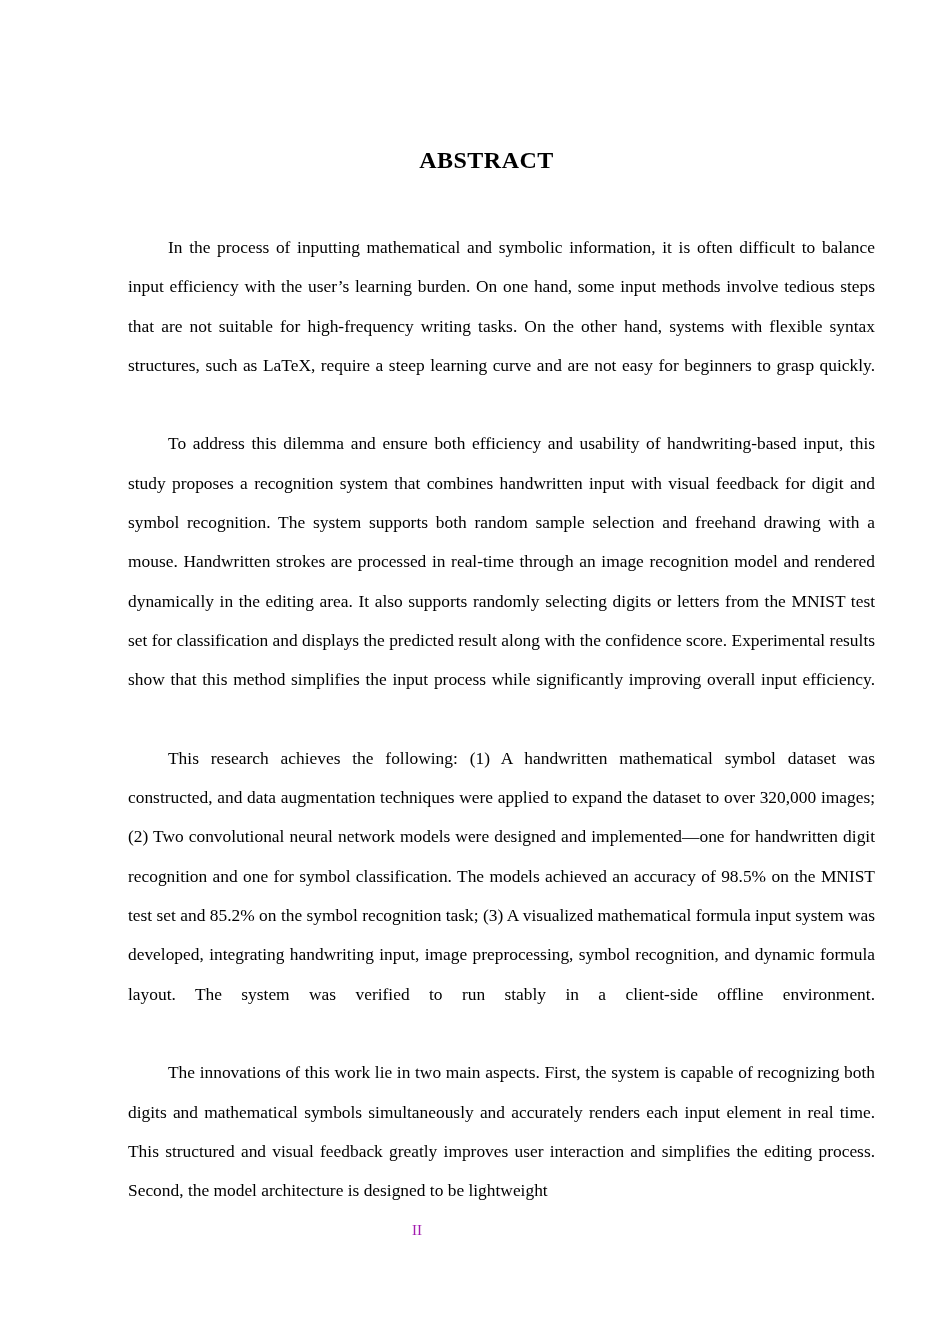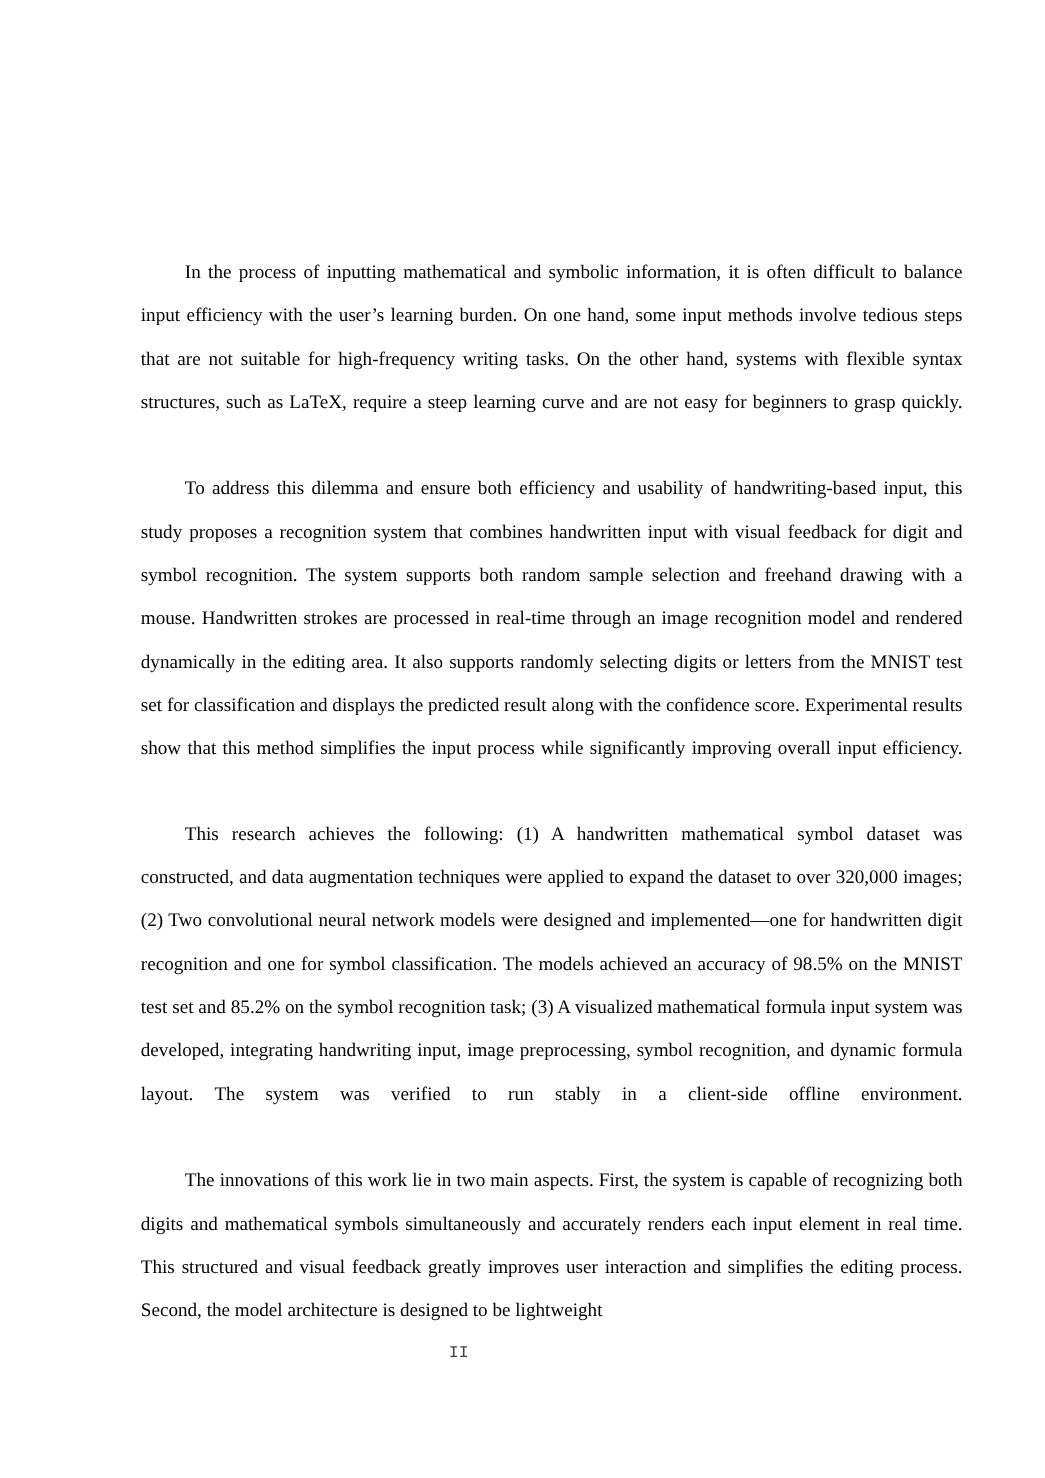--- a/index.html
+++ b/index.html
@@ -57,33 +57,34 @@
   }
   p.para.nostretch::after {
     content: none;
   }
   .page-number {
     position: absolute;
     top: 1222px;
     left: 0;
     width: 950px;
     text-align: center;
-    font-family: Liberation Mono, monospace;
+    font-family: Liberation Serif, serif;
     font-size: 15px;
-    color: #404040;
+    color: #a21caf;
     
     padding-right: 116px;
     box-sizing: border-box;
   }
 </style>
 </head>
 <body>
 
 <div class="page">
 
+  <h1 class="page-title">ABSTRACT</h1>
 
   <div class="body-text">
     <p class="para">In the process of inputting mathematical and symbolic information, it is often difficult to balance input efficiency with the user’s learning burden. On one hand, some input methods involve tedious steps that are not suitable for high-frequency writing tasks. On the other hand, systems with flexible syntax structures, such as LaTeX, require a steep learning curve and are not easy for beginners to grasp quickly.</p>
     <p class="para">To address this dilemma and ensure both efficiency and usability of handwriting-based input, this study proposes a recognition system that combines handwritten input with visual feedback for digit and symbol recognition. The system supports both random sample selection and freehand drawing with a mouse. Handwritten strokes are processed in real-time through an image recognition model and rendered dynamically in the editing area. It also supports randomly selecting digits or letters from the MNIST test set for classification and displays the predicted result along with the confidence score. Experimental results show that this method simplifies the input process while significantly improving overall input efficiency.</p>
     <p class="para">This research achieves the following: (1) A handwritten mathematical symbol dataset was constructed, and data augmentation techniques were applied to expand the dataset to over 320,000 images; (2) Two convolutional neural network models were designed and implemented—one for handwritten digit recognition and one for symbol classification. The models achieved an accuracy of 98.5% on the MNIST test set and 85.2% on the symbol recognition task; (3) A visualized mathematical formula input system was developed, integrating handwriting input, image preprocessing, symbol recognition, and dynamic formula layout. The system was verified to run stably in a client-side offline environment.</p>
     <p class="para nostretch">The innovations of this work lie in two main aspects. First, the system is capable of recognizing both digits and mathematical symbols simultaneously and accurately renders each input element in real time. This structured and visual feedback greatly improves user interaction and simplifies the editing process. Second, the model architecture is designed to be lightweight</p>
   </div>
 
   <div class="page-number">II</div>
 

